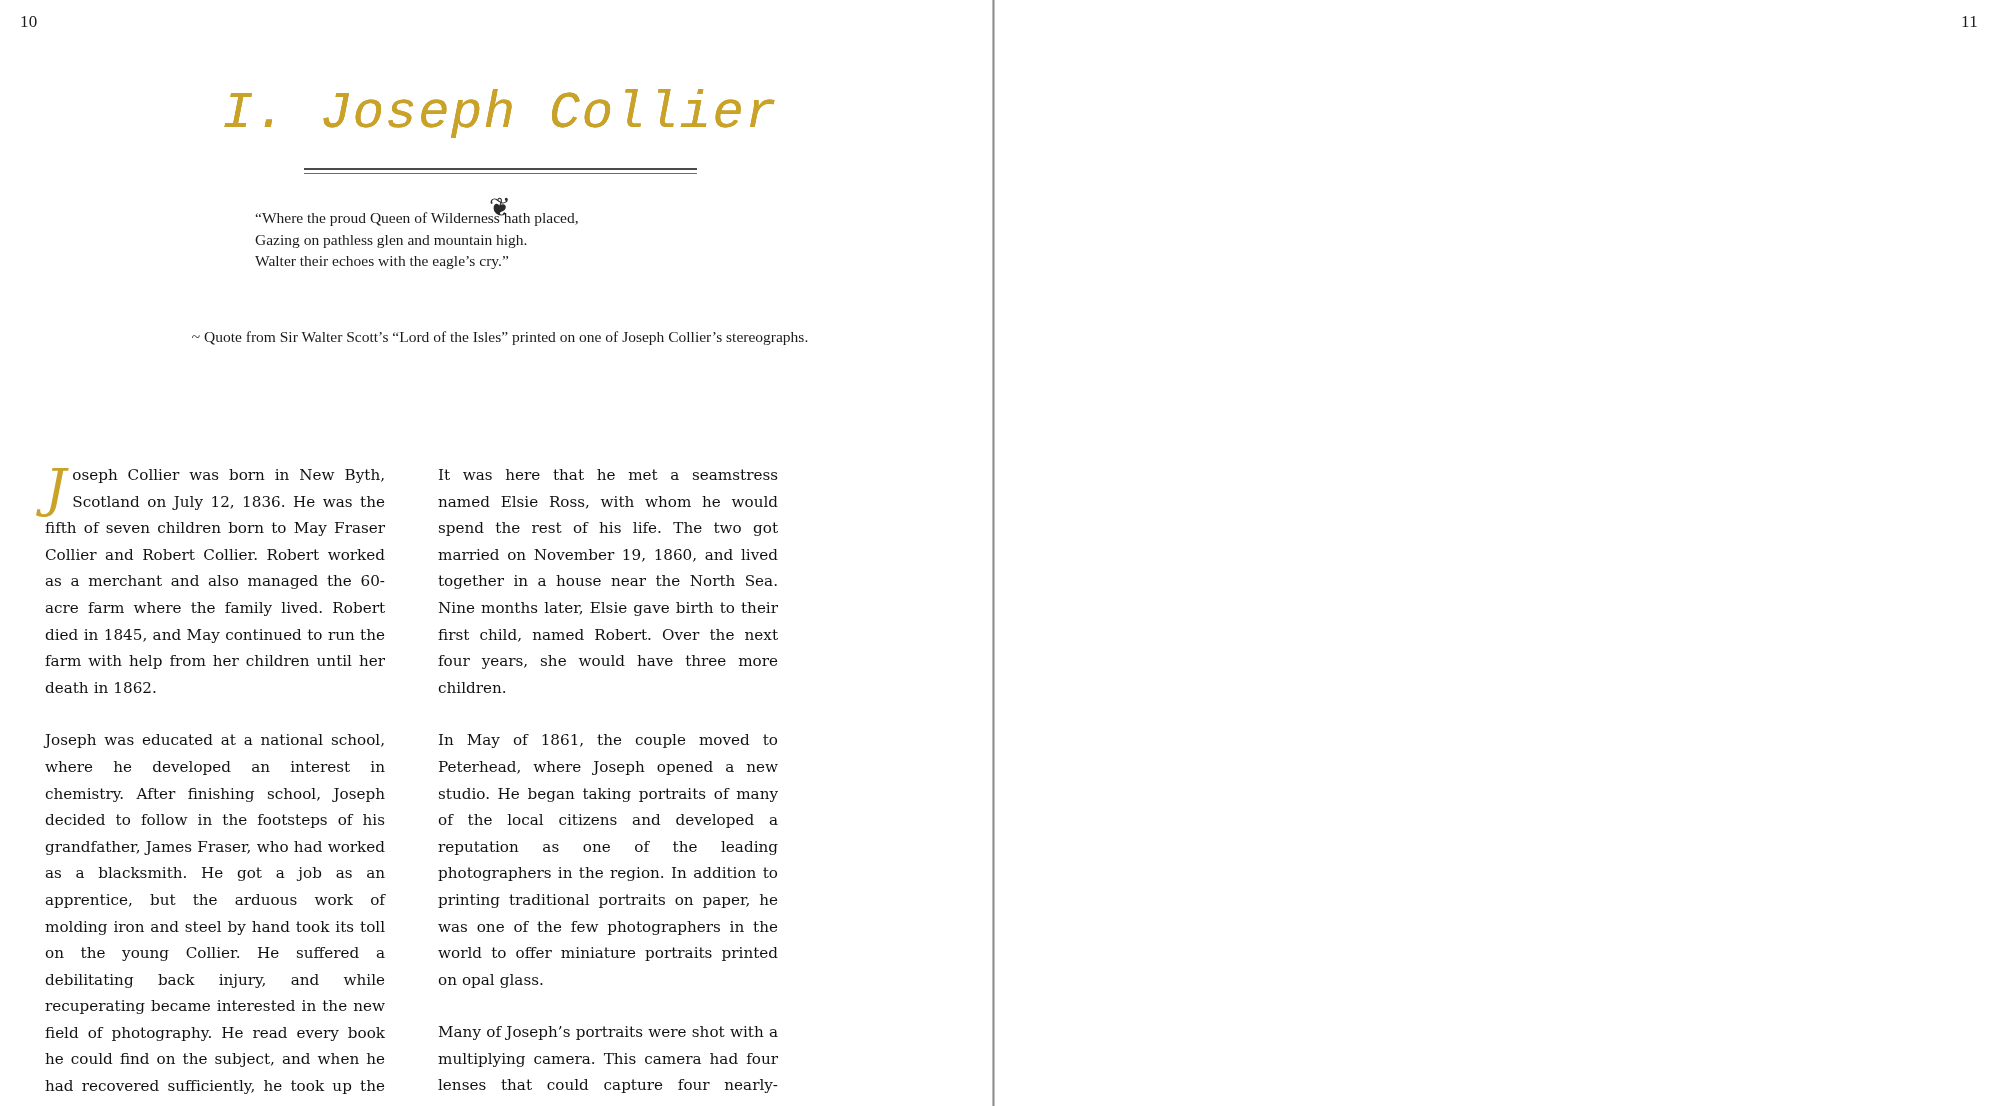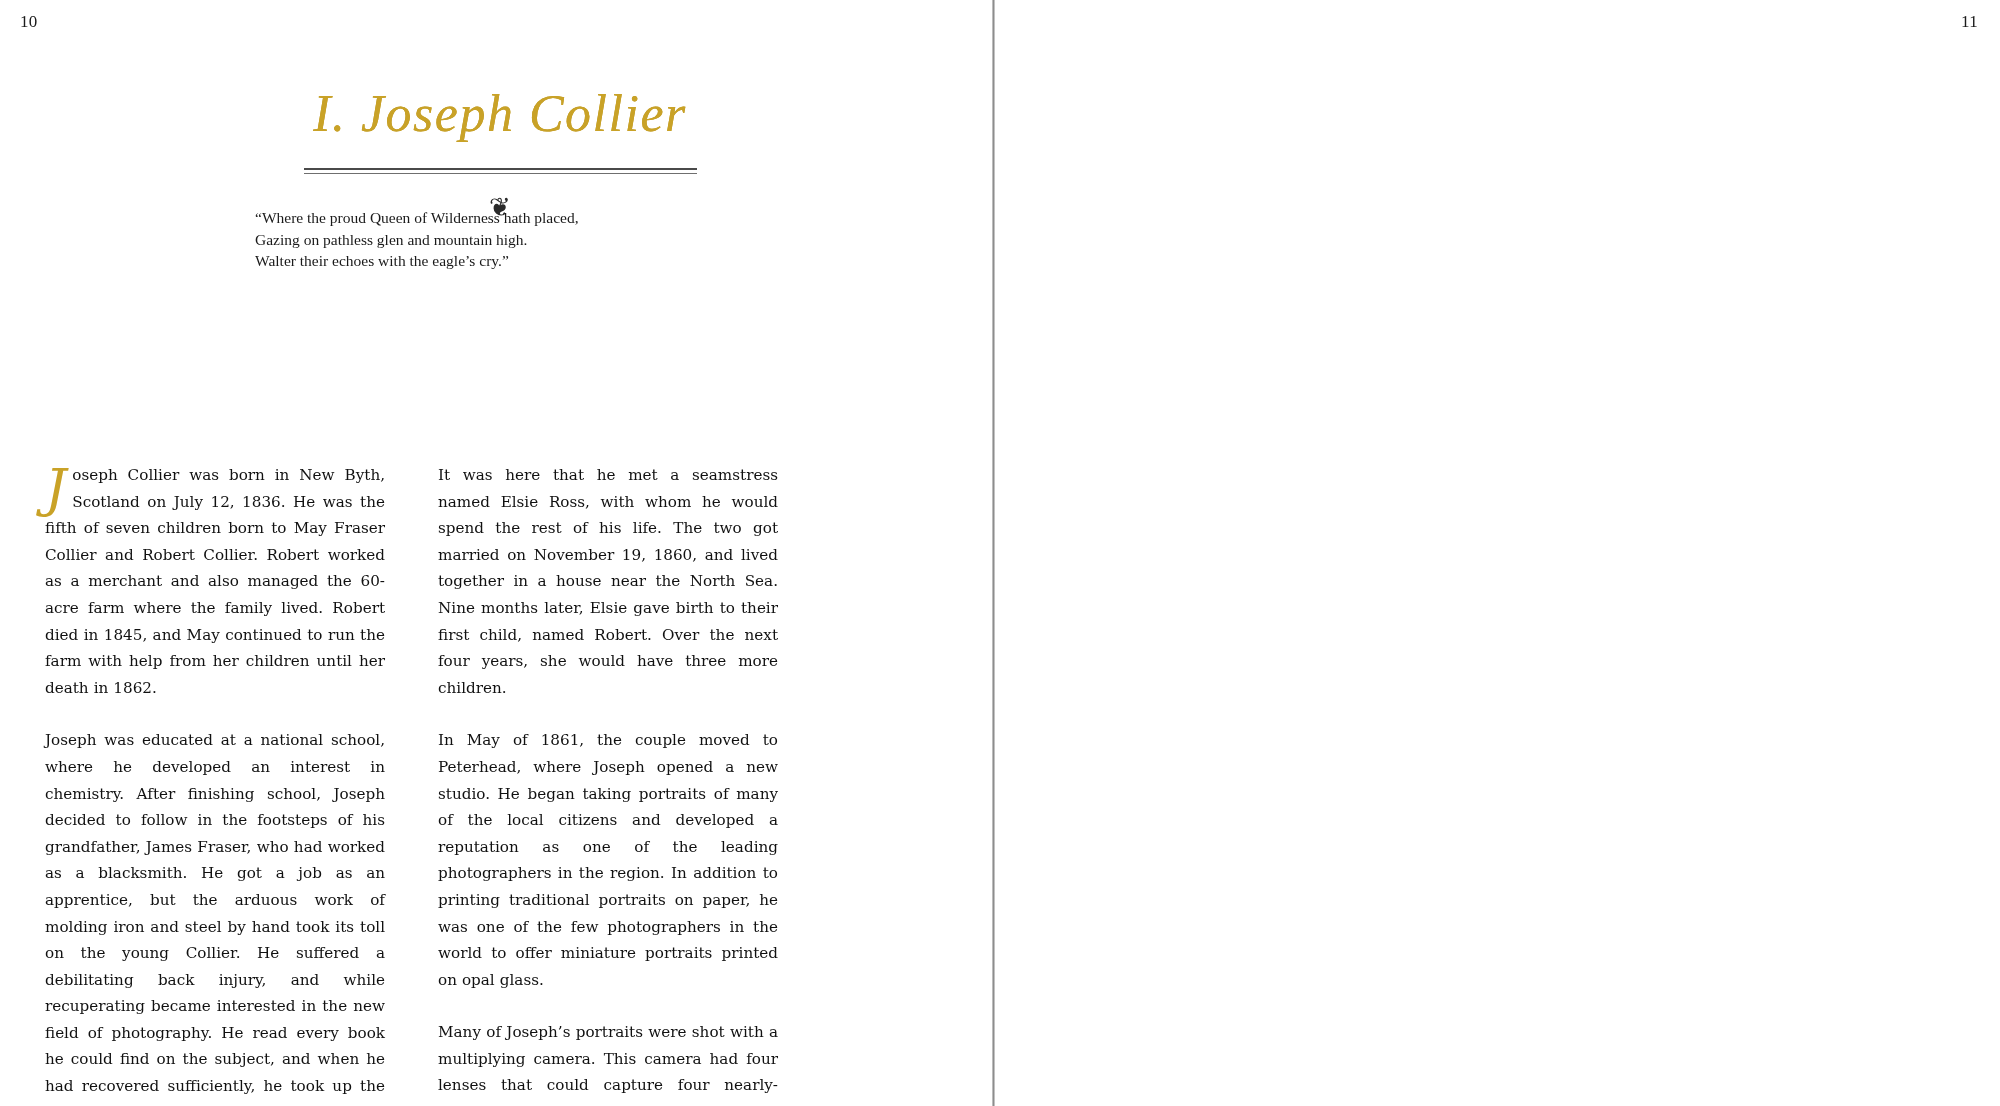--- a/index.html
+++ b/index.html
@@ -55,21 +55,21 @@
 
   
   .chapter-head {
     position: absolute;
     left: 55px;
     top: 85px;
     width: 890px;
     text-align: center;
   }
   .chapter-title {
-    font-family: Liberation Serif, serif;
+    font-family: Liberation Mono, monospace;
     font-style: italic;
     font-size: 52px;
     font-weight: normal;
     color: #c9a227;
     letter-spacing: 1.5px;
     line-height: 1.1;
     margin: 0;
     text-shadow: 0 0 0.4px #b8931f;
   }
   .rule-group {
@@ -181,20 +181,21 @@
 
       <div class="flourish flourish-head">❦</div>
     </div>
 
     <div class="epigraph">
       <div>“Where the proud Queen of Wilderness hath placed,</div>
       <div>Gazing on pathless glen and mountain high.</div>
       <div>Walter their echoes with the eagle’s cry.”</div>
     </div>
 
+    <div class="attribution">~ Quote from Sir Walter Scott’s “Lord of the Isles” printed on one of Joseph Collier’s stereographs.</div>
 
     <div class="cols left-cols">
       <div class="col c1">
         <p class="body dropcap">Joseph Collier was born in New Byth, Scotland on July 12, 1836. He was the fifth of seven children born to May Fraser Collier and Robert Collier. Robert worked as a merchant and also managed the 60-acre farm where the family lived. Robert died in 1845, and May continued to run the farm with help from her children until her death in 1862.</p>
         <p class="body">Joseph was educated at a national school, where he developed an interest in chemistry. After finishing school, Joseph decided to follow in the footsteps of his grandfather, James Fraser, who had worked as a blacksmith. He got a job as an apprentice, but the arduous work of molding iron and steel by hand took its toll on the young Collier. He suffered a debilitating back injury, and while recuperating became interested in the new field of photography. He read every book he could find on the subject, and when he had recovered sufficiently, he took up the new trade.</p>
 
       </div>
       <div class="col c2">
         <p class="body">It was here that he met a seamstress named Elsie Ross, with whom he would spend the rest of his life. The two got married on November 19, 1860, and lived together in a house near the North Sea. Nine months later, Elsie gave birth to their first child, named Robert. Over the next four years, she would have three more children.</p>
         <p class="body">In May of 1861, the couple moved to Peterhead, where Joseph opened a new studio. He began taking portraits of many of the local citizens and developed a reputation as one of the leading photographers in the region. In addition to printing traditional portraits on paper, he was one of the few photographers in the world to offer miniature portraits printed on opal glass.</p>

